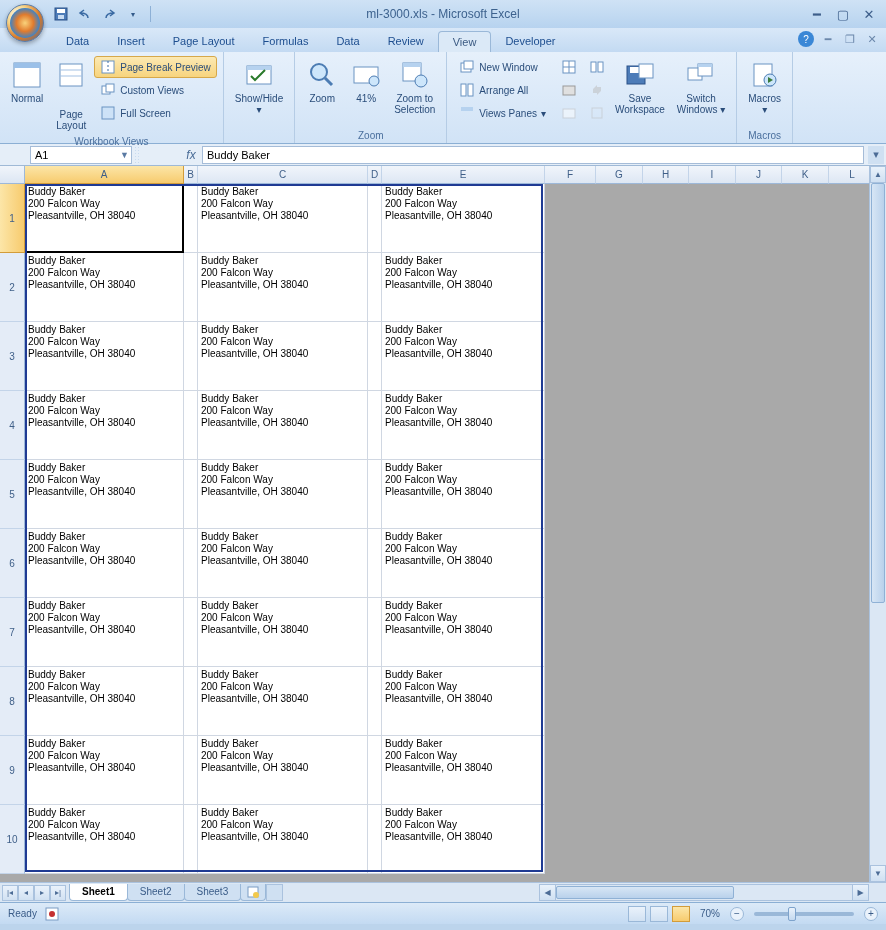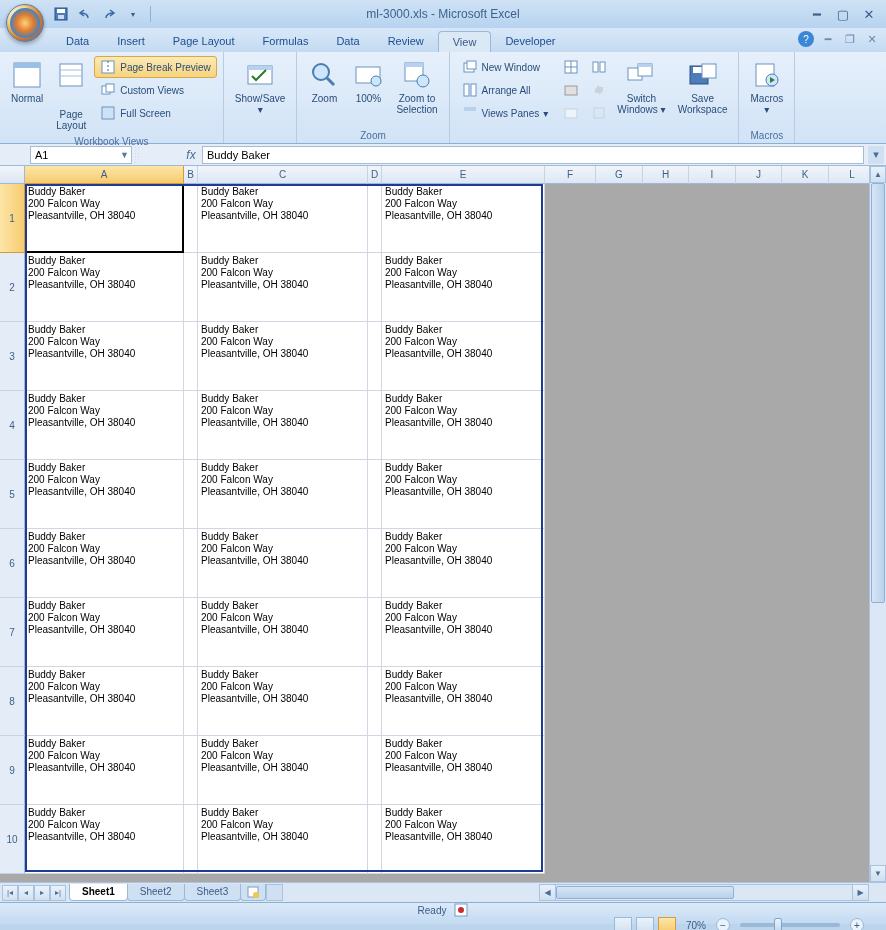--- a/index.html
+++ b/index.html
@@ -61,21 +61,21 @@
 
 .tabbar{height:20px;background:#dbe7f4;display:flex;align-items:center;border-top:1px solid #aac2de;position:relative;}
 .tab-nav{display:flex;margin-left:2px;}
 .tab-nav-btn{width:16px;height:16px;border:1px solid #aac2de;background:linear-gradient(#eaf2fb,#d1e1f2);display:flex;align-items:center;justify-content:center;font-size:8px;color:#4c6c96;cursor:pointer;}
 .sheet-tab{padding:2px 12px;font-size:10px;border:1px solid #9ab8d8;border-top:none;margin-left:-1px;cursor:pointer;background:#cfe0f2;color:#3a5c88;border-bottom-left-radius:4px;border-bottom-right-radius:4px;}
 .sheet-tab.active{background:#fff;font-weight:bold;color:#000;text-align:center;}
 .hscroll{position:absolute;right:17px;width:330px;height:17px;background:#dbe7f4;display:flex;}
 .hscroll .arrow{width:17px;background:linear-gradient(#e9f2fb,#cfe0f2);border:1px solid #aac2de;display:flex;align-items:center;justify-content:center;color:#4c6c96;font-size:8px;cursor:pointer;}
 .hscroll .track{flex:1;position:relative;border-top:1px solid #aac2de;border-bottom:1px solid #aac2de;}
 .hscroll .thumb{position:absolute;top:1px;bottom:1px;left:0;width:60%;background:linear-gradient(#d7e6f5,#b9d1eb);border:1px solid #8fb1d5;border-radius:2px;cursor:pointer;}
-.statusbar{height:22px;background:linear-gradient(#dceaf8,#c3daf2);border-top:1px solid #8bafd4;display:flex;align-items:center;padding:0 22px;font-size:10px;color:#3a5c88;flex-direction:column;}
+.statusbar{height:22px;background:linear-gradient(#dceaf8,#c3daf2);border-top:1px solid #8bafd4;display:flex;align-items:center;padding:0 8px;font-size:10px;color:#3a5c88;}
 .status-left{display:flex;align-items:center;gap:8px;}
 .status-right{margin-left:auto;display:flex;align-items:center;gap:4px;}
 .view-btn{width:18px;height:16px;border:1px solid #9ab8d8;background:linear-gradient(#eaf2fb,#d1e1f2);cursor:pointer;}
 .view-btn.active{background:linear-gradient(#fce6a8,#f7cb6e);border-color:#d29c3a;}
 .zoom-slider{width:100px;height:4px;background:#9ab8d8;position:relative;border-radius:2px;margin:0 6px;}
 .zoom-thumb{position:absolute;width:8px;height:14px;background:linear-gradient(#eaf2fb,#c4d9ef);border:1px solid #7ea3cc;top:-5px;border-radius:2px;cursor:pointer;}
 .zoom-btn{width:14px;height:14px;border:1px solid #9ab8d8;border-radius:7px;background:#eaf2fb;display:flex;align-items:center;justify-content:center;font-size:10px;cursor:pointer;color:#3a5c88;}
 svg{display:block;}
 </style>
 </head>
@@ -190,21 +190,21 @@
   <div class="ribbon-group" style="min-width:60px;">
     <div class="ribbon-group-body">
       <div class="ribbon-bigbtn">
         <div class="icon-lg">
             <svg width="28" height="26">
               <rect x="2" y="4" width="24" height="18" fill="#fff" stroke="#6a93c2"></rect>
               <rect x="2" y="4" width="24" height="4" fill="#b6d2ef"></rect>
               <path d="M6 14 L10 18 L20 8" fill="none" stroke="#2a7a2a" stroke-width="2"></path>
             </svg>
           </div>
-        <div class="lbl"><span>Show/Save</span><br>▾</div>
+        <div class="lbl"><span>Show/Hide</span><br>▾</div>
       </div>
     </div>
     <div class="ribbon-group-label">&nbsp;</div>
   </div>
 
   <div class="ribbon-group">
     <div class="ribbon-group-body">
       <div class="ribbon-bigbtn">
         <div class="icon-lg">
             <svg width="28" height="28">
@@ -214,21 +214,21 @@
           </div>
         <div class="lbl">Zoom</div>
       </div>
       <div class="ribbon-bigbtn">
         <div class="icon-lg">
             <svg width="28" height="28">
               <rect x="2" y="6" width="24" height="16" fill="#fff" stroke="#6a93c2"></rect>
               <circle cx="22" cy="20" r="5" fill="#cde6fb" stroke="#4c7cb3"></circle>
             </svg>
           </div>
-        <div class="lbl">100%</div>
+        <div class="lbl">41%</div>
       </div>
       <div class="ribbon-bigbtn">
         <div class="icon-lg">
             <svg width="28" height="28">
               <rect x="2" y="2" width="18" height="18" fill="#fff" stroke="#6a93c2"></rect>
               <rect x="2" y="2" width="18" height="4" fill="#b6d2ef"></rect>
               <circle cx="20" cy="20" r="6" fill="#cde6fb" stroke="#4c7cb3"></circle>
             </svg>
           </div>
         <div class="lbl" style="white-space:pre-line;">Zoom to
@@ -311,38 +311,38 @@
             <span class="icon-sm">
               <svg width="14" height="14">
                 <rect x="2" y="2" width="10" height="10" fill="none" stroke="#bbb"></rect>
               </svg>
             </span>
           </div>
       </div>
       <div class="ribbon-bigbtn">
         <div class="icon-lg">
             <svg width="30" height="26">
+              <rect x="2" y="4" width="18" height="18" fill="#4d7cb8" stroke="#2a5187"></rect>
+              <rect x="5" y="5" width="12" height="6" fill="#fff"></rect>
+              <rect x="14" y="2" width="14" height="14" fill="#fff" stroke="#6a93c2"></rect>
+            </svg>
+          </div>
+        <div class="lbl" style="white-space:pre-line;">Save
+Workspace</div>
+      </div>
+      <div class="ribbon-bigbtn">
+        <div class="icon-lg">
+            <svg width="30" height="26">
               <rect x="2" y="6" width="14" height="12" fill="#fff" stroke="#6a93c2"></rect>
               <rect x="12" y="2" width="14" height="12" fill="#fff" stroke="#6a93c2"></rect>
               <rect x="12" y="2" width="14" height="3" fill="#b6d2ef"></rect>
             </svg>
           </div>
         <div class="lbl"><span style="white-space:pre-line;">Switch
 Windows</span> ▾</div>
-      </div>
-      <div class="ribbon-bigbtn">
-        <div class="icon-lg">
-            <svg width="30" height="26">
-              <rect x="2" y="4" width="18" height="18" fill="#4d7cb8" stroke="#2a5187"></rect>
-              <rect x="5" y="5" width="12" height="6" fill="#fff"></rect>
-              <rect x="14" y="2" width="14" height="14" fill="#fff" stroke="#6a93c2"></rect>
-            </svg>
-          </div>
-        <div class="lbl" style="white-space:pre-line;">Save
-Workspace</div>
       </div>
     </div>
   </div>
 
   <div class="ribbon-group">
     <div class="ribbon-group-body">
       <div class="ribbon-bigbtn">
         <div class="icon-lg">
             <svg width="30" height="26">
               <rect x="4" y="2" width="18" height="22" fill="#fff" stroke="#6a93c2"></rect>

